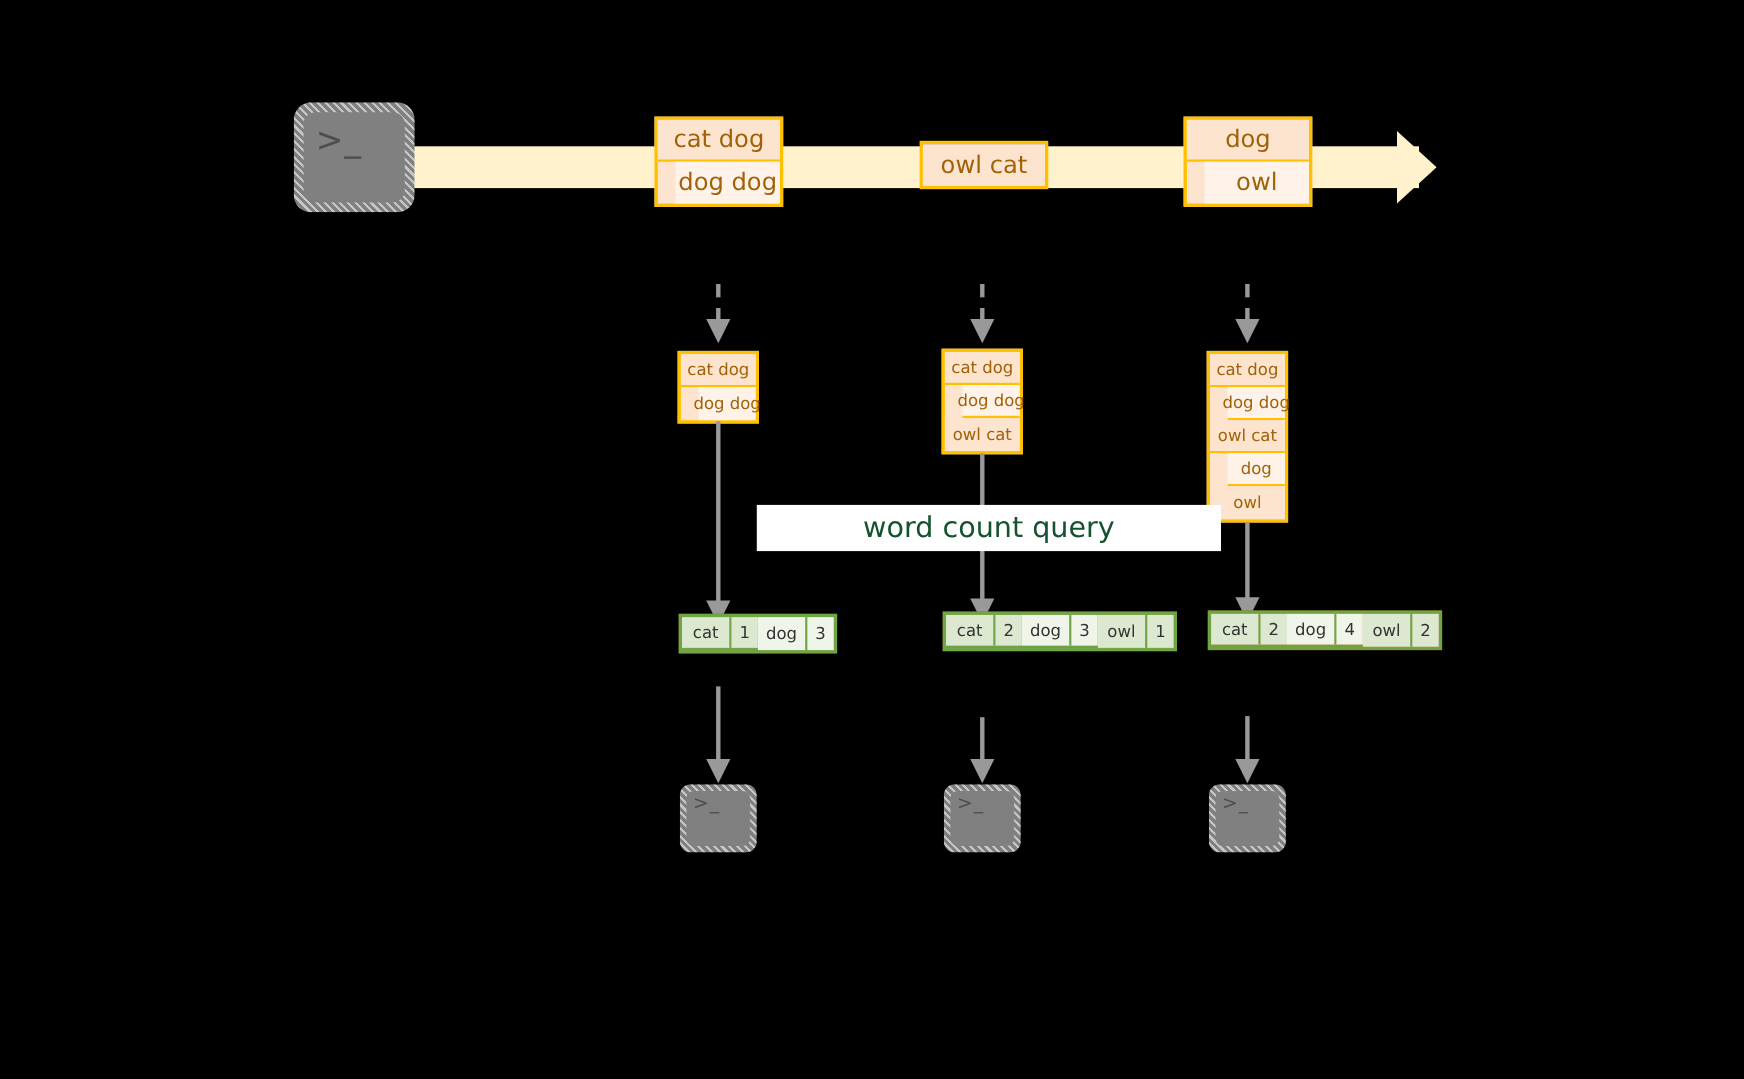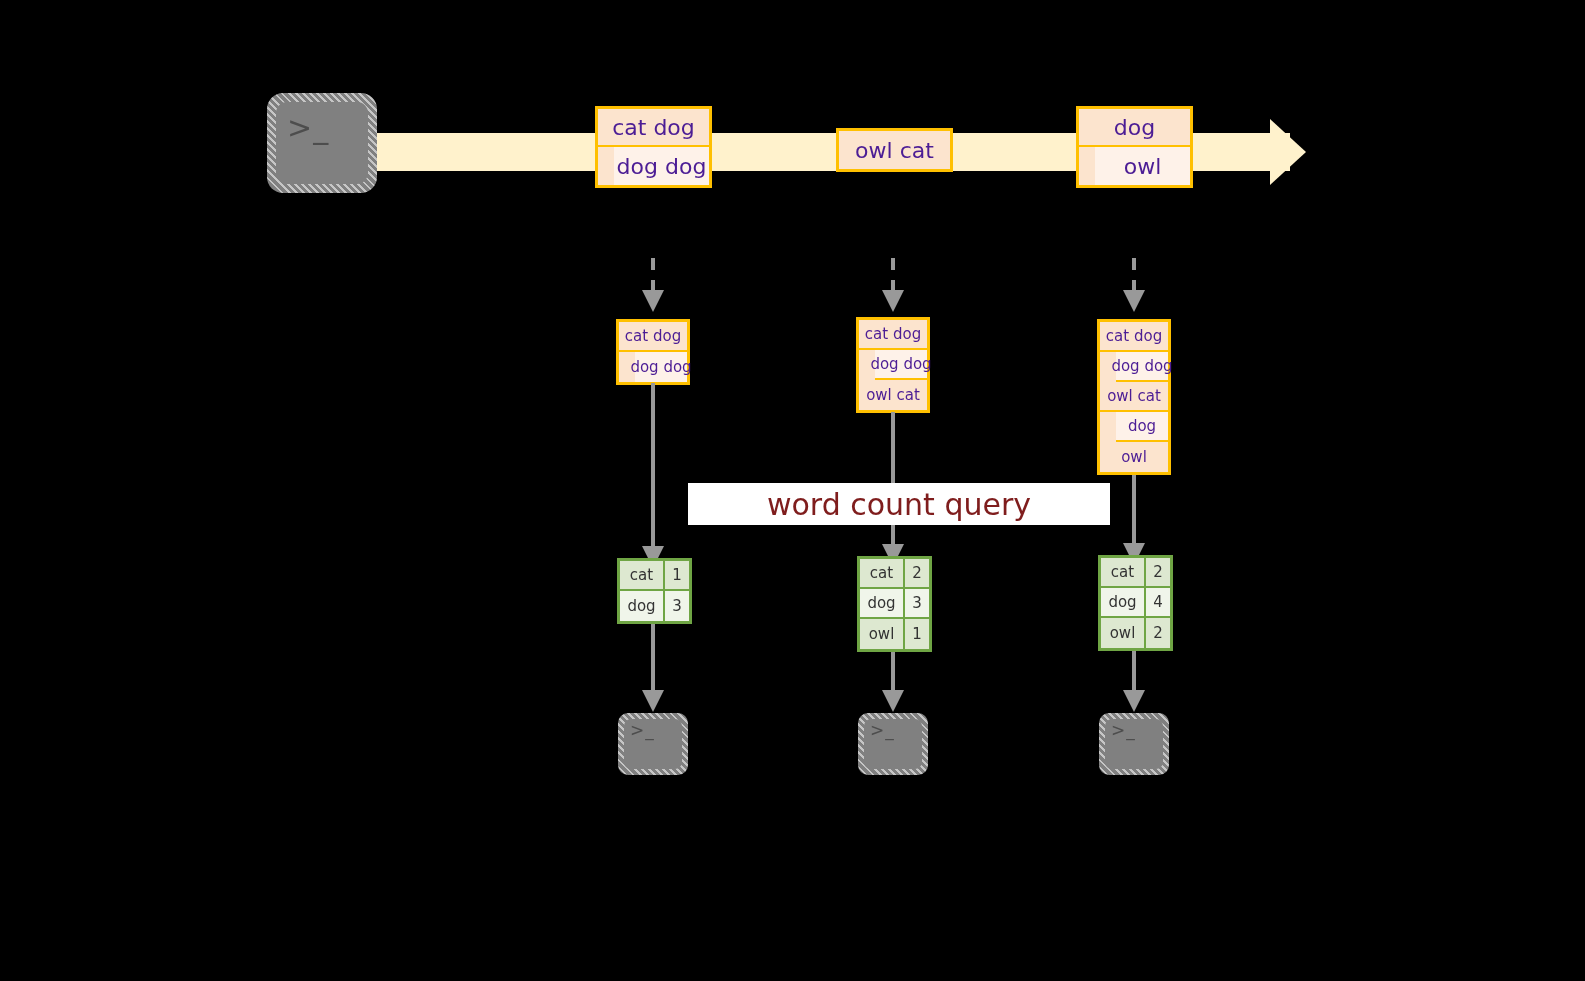--- a/index.html
+++ b/index.html
@@ -65,21 +65,21 @@
 
   
   .rec-stack {
     position: absolute;
     border: 3px solid #FFC000;
     background: #FCE4CE;
     display: flex;
     flex-direction: column;
   }
   .rec {
-    color: #4c1d95;
+    color: #a16207;
     text-align: left;
     display: flex;
     align-items: center;
     justify-content: center;
     white-space: nowrap;
     background: #FCE4CE;
     border-bottom: 2px solid #FFC000;
   }
   .rec:last-child { border-bottom: none; }
   .rec.alt { background: #FEF2E9; margin-left: 16px; }
@@ -87,21 +87,20 @@
   
   .rec-stack.top .rec { height: 38px; font-size: 22px; }
   
   .rec-stack.col .rec { height: 30px; font-size: 15px; }
 
   
   .res-table {
     position: absolute;
     border: 3px solid #6FA544;
     display: flex;
-    flex-direction: column;
     background: #a16207;
   }
   .res-row {
     display: flex;
     height: 30px;
     border-bottom: 2px solid #6FA544;
   }
   .res-row:last-child { border-bottom: none; }
   .res-row .word, .res-row .cnt {
     color: #333333;
@@ -134,27 +133,26 @@
     width: 0; height: 0;
     border-left: 11px solid transparent;
     border-right: 11px solid transparent;
     border-top: 22px solid #999999;
   }
 
   
   .caption {
     position: absolute;
     background: #FFFFFF;
-    color: #7f1d1d;
-    font-size: 30px;
+    color: #14532d;
+    font-size: 26px;
     display: flex;
     align-items: center;
     justify-content: center;
     white-space: nowrap;
-    margin-top: 24px;
   }
 </style>
 </head>
 <body>
 
 <div id="stage">
 
   <div class="stream-band" style="left:368px; top:133px; width:922px; height:38px;"></div>
   <div class="stream-head" style="left:1270px; top:119px;"></div>
 

